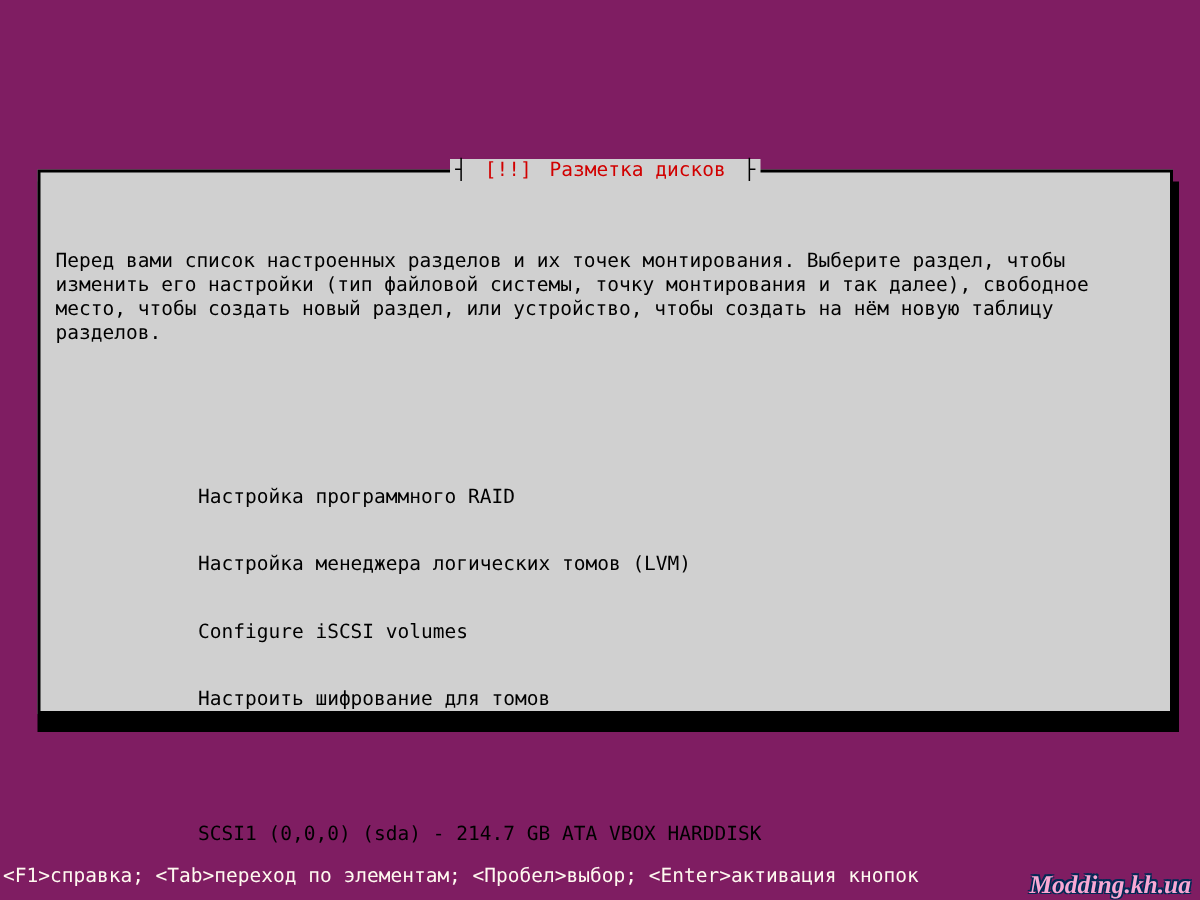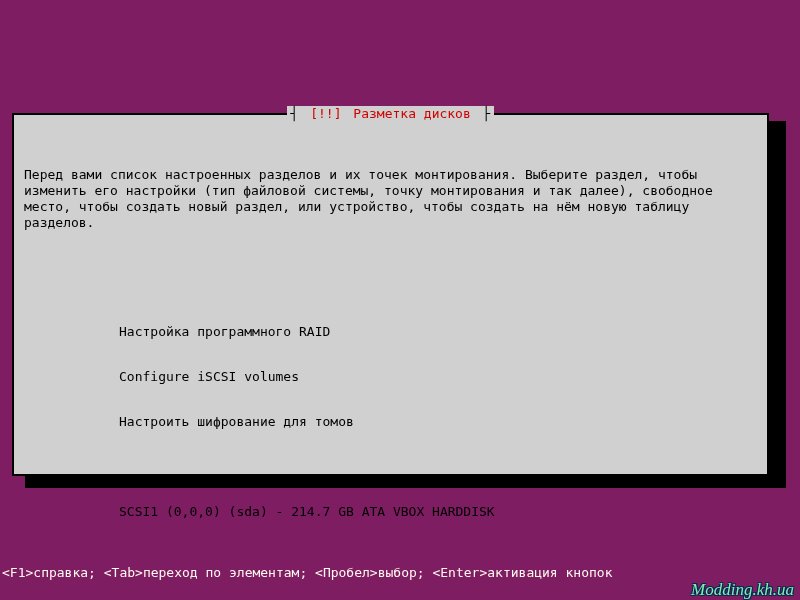--- a/index.html
+++ b/index.html
@@ -14,21 +14,21 @@
     overflow:hidden;
   }
   .shadow{
     position:absolute;
     left:25px;top:121px;
     width:761px;height:367px;
     background:#000;
   }
   .panel{
     position:absolute;
-    left:12px;top:113px;
+    left:25px;top:113px;
     width:757px;height:363px;
     background:#d0d0d0;
     border:2px solid #000;
     box-sizing:border-box;
     padding-left:48px;
   }
   .title-row{
     position:absolute;
     top:-9px;left:0;width:100%;
     text-align:center;
@@ -43,33 +43,33 @@
     position:absolute;
     left:10px;top:22px;right:10px;
     white-space:pre;
   }
   .instr{white-space:pre-wrap;line-height:16px}
   .menu{margin-top:18px;margin-left:95px}
   .menu .item{cursor:pointer}
   .blank{height:15px}
   .footer{
     position:absolute;
-    left:2px;bottom:20px;
+    left:2px;bottom:8px;
     color:#fff9f0;
     white-space:pre;
     text-align:right;
   }
   .watermark{
     position:absolute;
     right:6px;bottom:3px;
     font-family:"Comic Sans MS",cursive;
-    font-weight:normal;
+    font-weight:bold;
     font-style:italic;
     font-size:17px;
-    color:#86efac;
+    color:#f9a8d4;
     text-shadow:
       -1px -1px 0 #002a55,
        1px -1px 0 #002a55,
       -1px  1px 0 #002a55,
        1px  1px 0 #002a55;
     pointer-events:none;
   }
 </style>
 </head>
 <body>
@@ -81,20 +81,21 @@
     <span>
       <span class="black">┤ </span><span class="red">[!!] </span><span class="red">Разметка дисков</span><span class="black"> ├</span>
     </span>
   </div>
 
   <div class="content">
     <div class="instr">Перед вами список настроенных разделов и их точек монтирования. Выберите раздел, чтобы изменить его настройки (тип файловой системы, точку монтирования и так далее), свободное место, чтобы создать новый раздел, или устройство, чтобы создать на нём новую таблицу разделов.</div>
 
     <div class="menu">
       <div class="item">Настройка программного RAID</div>
+      <div class="item">Настройка менеджера логических томов (LVM)</div>
       <div class="item">Configure iSCSI volumes</div>
       <div class="item">Настроить шифрование для томов</div>
       <div class="blank"></div>
       <div class="item">SCSI1 (0,0,0) (sda) - 214.7 GB ATA VBOX HARDDISK</div>
       
       
       
       
       
     </div>

